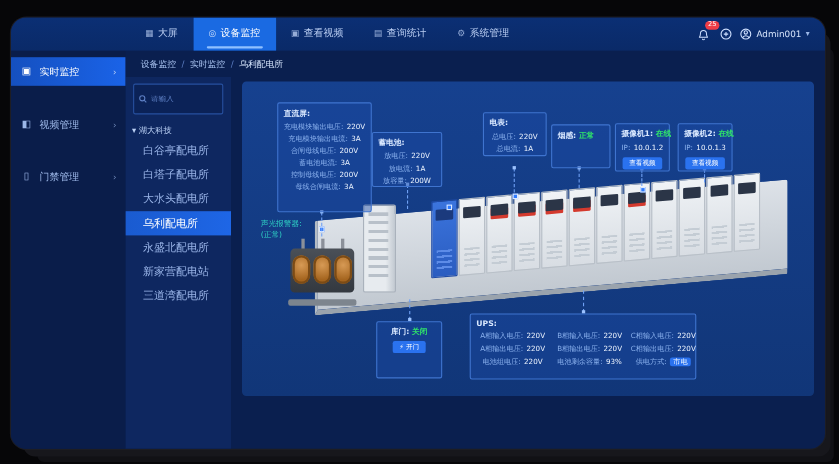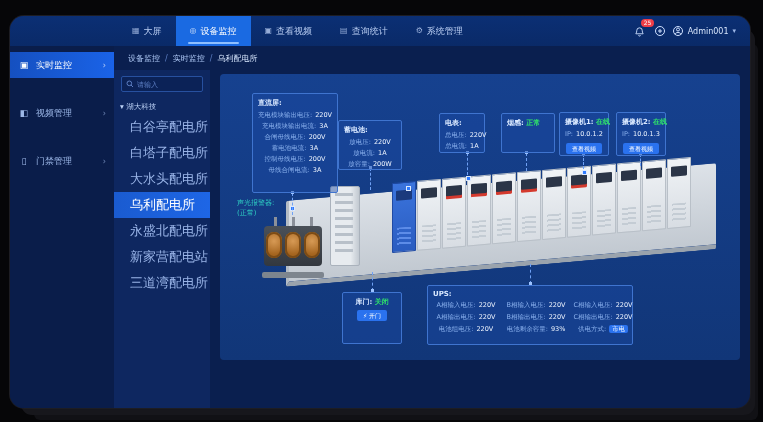--- a/index.html
+++ b/index.html
@@ -37,27 +37,27 @@
 
   
   .crumbbar { position:absolute; left:104px; right:0; top:30px; height:24px; display:flex;
               align-items:center; padding-left:14px; font-size:8px; color:#a9c3f0; gap:5px; z-index:3; }
   .crumb { cursor:pointer; }
   .crumb.cur { color:#d9e8ff; }
   .csep { color:#5d7fc4; }
 
   
   .tree { position:absolute; left:104px; top:54px; bottom:0; width:96px; background:#0e2760; z-index:3; }
-  .searchbox { margin:6px 7px; height:16px; border:1px solid #27509f; border-radius:2px;
+  .searchbox { margin:6px 7px; height:28px; border:1px solid #27509f; border-radius:2px;
                display:flex; align-items:center; padding:0 4px; gap:3px; background:#0b2257; }
   .searchbox input { flex:1; min-width:0; background:transparent; border:none; outline:none;
                color:#cfe0ff; font-size:7px; }
   .searchbox input::placeholder { color:#5d7fc4; }
   .tnode { font-size:7.5px; color:#bcd2f6; padding:4px 6px 2px; cursor:pointer; }
-  .tleaf { font-size:13px; color:#9ab5e8; padding:4px 4px 4px 16px; cursor:pointer; white-space:nowrap; }
+  .tleaf { font-size:10px; color:#9ab5e8; padding:4px 4px 4px 16px; cursor:pointer; white-space:nowrap; }
   .tleaf.sel { background:linear-gradient(90deg,#1a5bd0,#1e66e6); color:#fff; }
 
   
   .canvas { position:absolute; left:210px; top:58px; width:520px; height:286px;
             background:linear-gradient(#16418f,#113678); border-radius:4px; z-index:2; overflow:hidden; }
 
   
   .panel { position:absolute; background:rgba(26,74,163,.45); border:1px solid #3f74cf;
            border-radius:2px; padding:4px 5px; z-index:6; }
   .p-title { font-size:7px; font-weight:bold; color:#d9e8ff; margin-bottom:2px; white-space:nowrap; }
@@ -275,21 +275,21 @@
       <div>(正常)</div>
     </div>
 
     <div class="panel" style="left:118px;top:46px;width:64px;height:50px">
       <div class="p-title">蓄电池:</div>
       <div class="p-row"><span>放电压:</span><b>220V</b></div>
       <div class="p-row"><span>放电流:</span><b>1A</b></div>
       <div class="p-row"><span>放容量:</span><b>200W</b></div>
     </div>
 
-    <div class="panel" style="left:219px;top:39px;width:46px;height:40px">
+    <div class="panel" style="left:219px;top:28px;width:58px;height:40px">
       <div class="p-title">电表:</div>
       <div class="p-row"><span>总电压:</span><b>220V</b></div>
       <div class="p-row"><span>总电流:</span><b>1A</b></div>
     </div>
 
     <div class="panel" style="left:281px;top:39px;width:54px;height:40px">
       <div class="p-title"><span>烟感:</span>
         <span class="ok">正常</span></div>
     </div>
 

